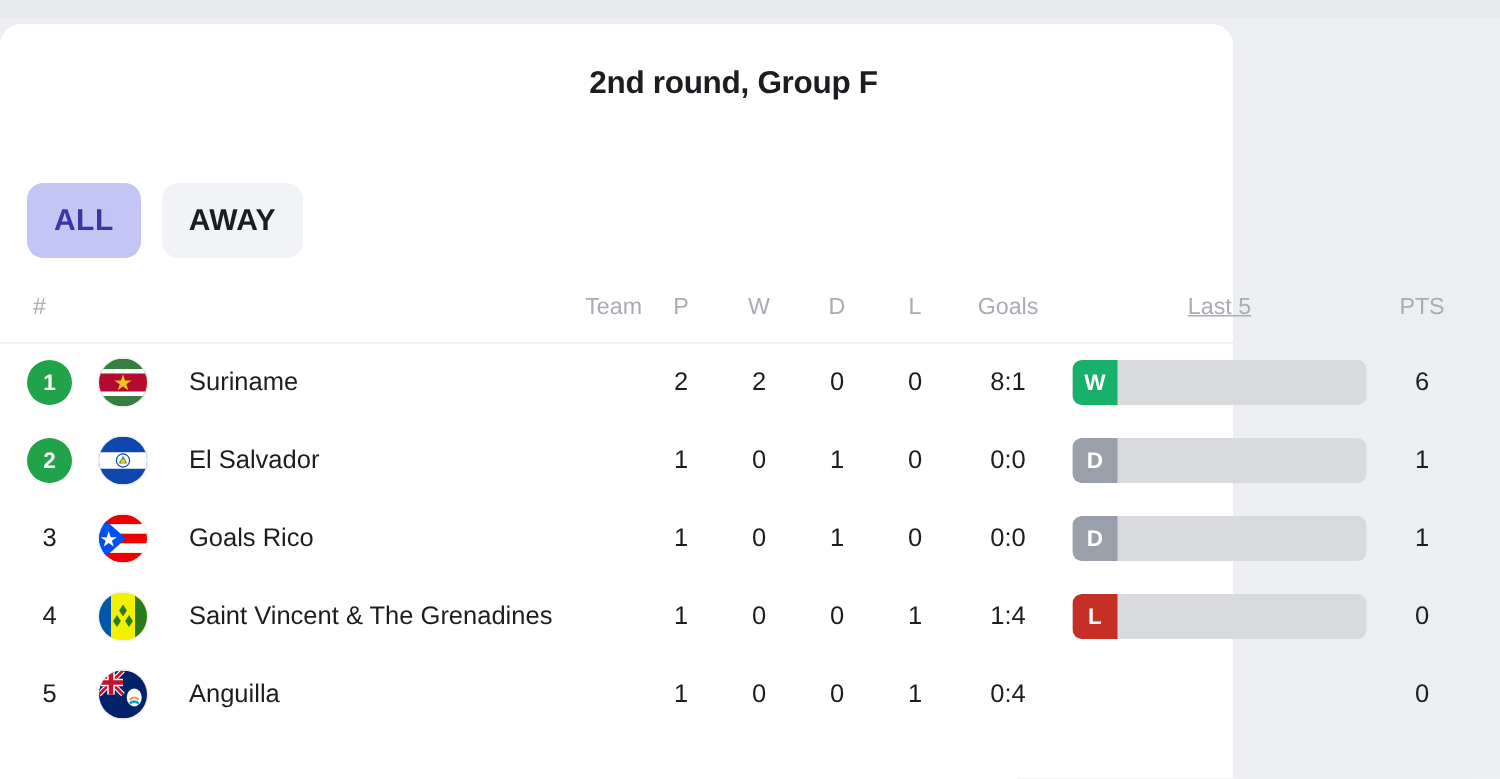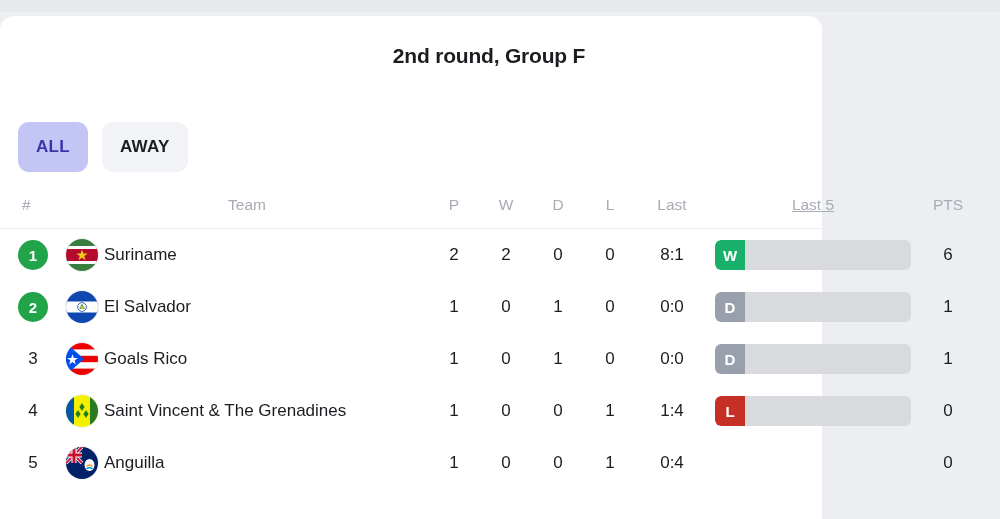--- a/index.html
+++ b/index.html
@@ -66,21 +66,21 @@
   }
   .filter-btn {
     min-width: 44px;
     height: 50px;
     padding: 0 18px;
     border: none;
     border-radius: 11px;
     background: #f2f3f6;
     color: #1b1d21;
     font-family: "Liberation Sans", sans-serif;
-    font-size: 17px;
+    font-size: 20px;
     font-weight: bold;
     letter-spacing: 0.3px;
     cursor: pointer;
     display: flex;
     align-items: center;
     justify-content: center;
   }
   .filter-btn.active {
     background: #c3c6f5;
     color: #3b36a8;
@@ -118,21 +118,21 @@
   .col-team  { width: 372px; }
   .col-p     { width: 52px; }
   .col-w     { width: 52px; }
   .col-d     { width: 52px; }
   .col-l     { width: 52px; }
   .col-goals { width: 72px; }
   .col-last5 { width: 210px; }
   .col-pts   { width: 60px; }
 
   th.th-rank  { text-align: left;  padding-left: 22px; }
-  th.th-team  { text-align: center;  padding-left: 10px; }
+  th.th-team  { text-align: right;  padding-left: 10px; }
   th.th-last5 { text-align: center; text-decoration: underline; }
   th.th-pts   { text-align: center; }
 
   td.td-rank { text-align: left; padding-left: 16px; }
   td.td-team { text-align: left; padding-left: 10px; }
 
   
   .rank-wrap {
     display: flex;
     align-items: center;
@@ -156,21 +156,21 @@
     text-align: center;
     color: #1b1d21;
     font-size: 17px;
     margin-left: 2px;
   }
 
   
   .team-cell {
     display: flex;
     align-items: center;
-    gap: 6px;
+    gap: 28px;
   }
   .flag {
     width: 32px; height: 32px;
     border-radius: 50%;
     overflow: hidden;
     flex: 0 0 auto;
     box-shadow: 0 0 0 1px rgba(0,0,0,0.06);
   }
   .flag svg { display: block; }
   .team-name {
@@ -240,21 +240,21 @@
           <col class="col-pts">
       </colgroup>
       <thead>
         <tr>
           <th class="th-rank">#</th>
           <th class="th-team">Team</th>
           <th>P</th>
           <th>W</th>
           <th>D</th>
           <th>L</th>
-          <th>Last</th>
+          <th>Goals</th>
           <th class="th-last5">Last 5</th>
           <th class="th-pts">PTS</th>
         </tr>
       </thead>
       <tbody>
           <tr>
             <td class="td-rank">
               <div class="rank-wrap">
                 <div class="rank-badge">1</div>
               </div>

